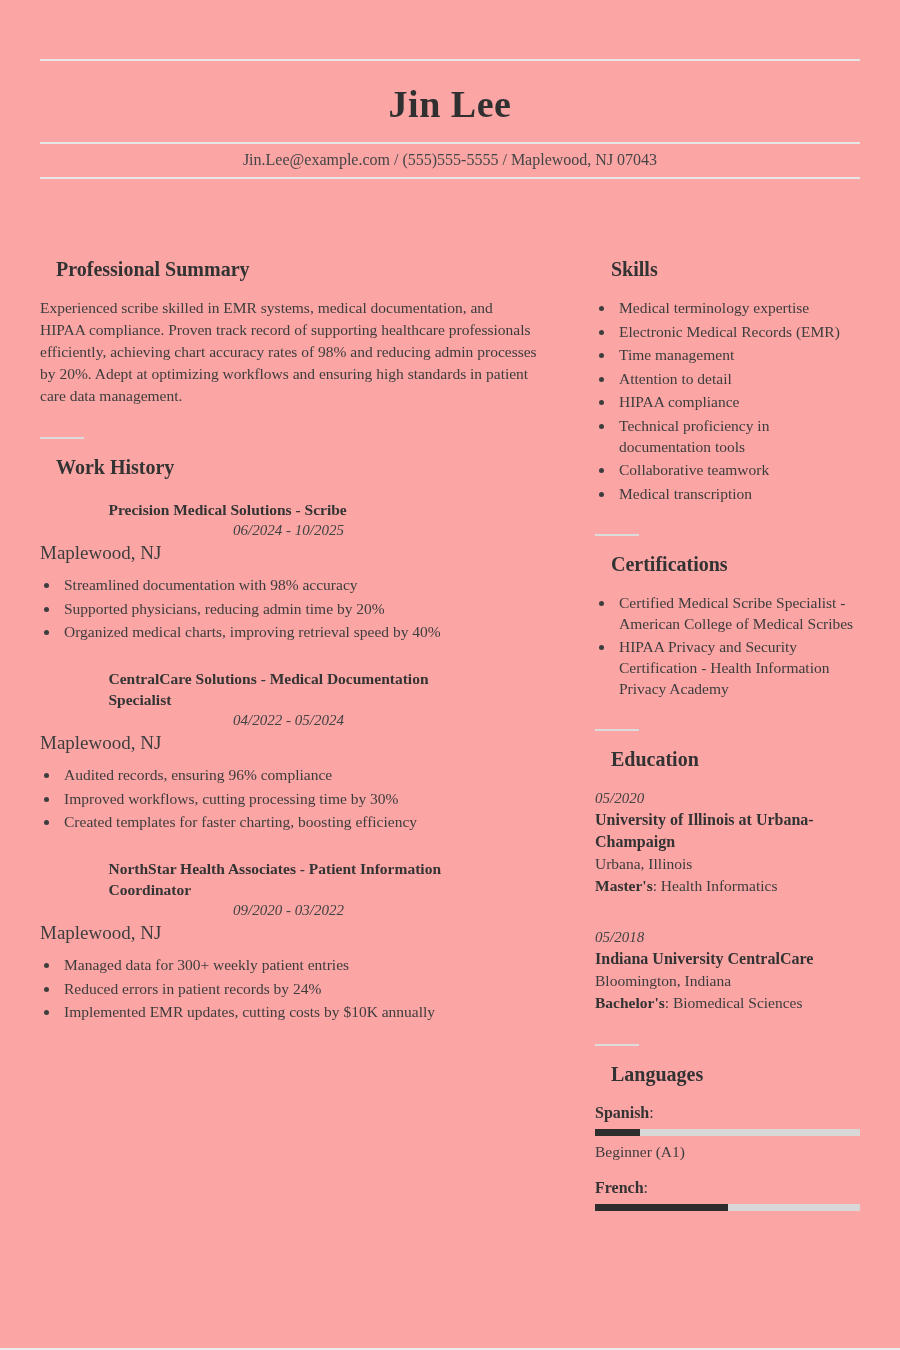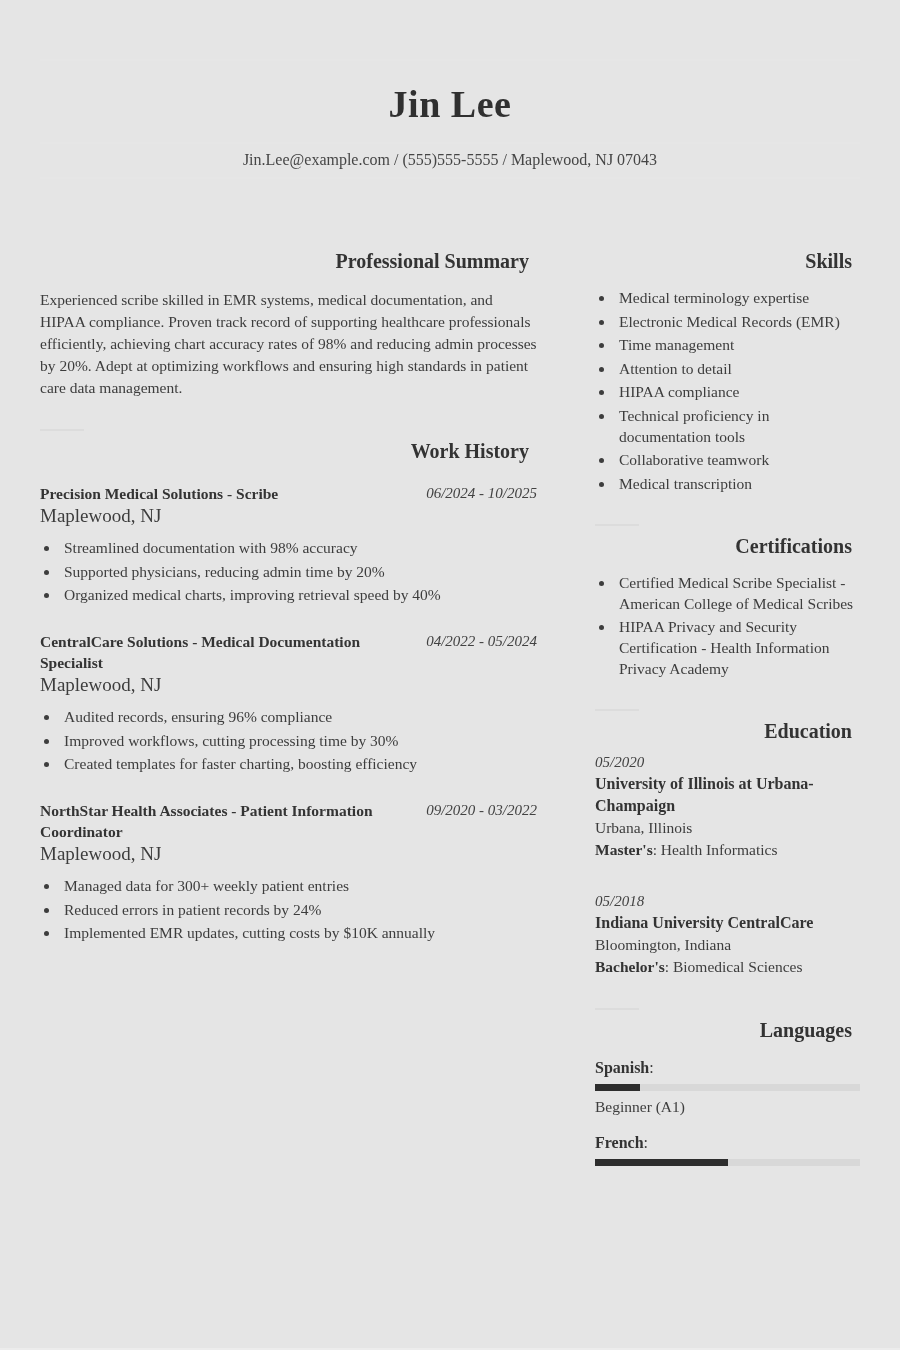--- a/index.html
+++ b/index.html
@@ -1,20 +1,20 @@
 <!DOCTYPE html>
 <html><head>
 <meta charset="utf-8">
 <style>
   html, body { margin: 0; padding: 0; background: #ffffff; }
   .page {
     position: relative;
     width: 900px;
     height: 1350px;
-    background: #e5e5e5;
+    background: #fca5a5;
     font-family: "Liberation Serif", "DejaVu Serif", serif;
     color: #3d3d3d;
     box-sizing: border-box;
     padding: 0 40px;
     overflow: hidden;
   }
   .rule { height: 2px; background: #e6e6e6; }
   .top-rule { margin-top: 59px; }
   .bottom-rule { position: absolute; left: 0; bottom: 0; width: 900px; height: 2px; background: #ececec; }
 
@@ -35,45 +35,44 @@
     padding: 7px 0 8px 0;
     font-size: 16px;
     color: #454545;
   }
 
   .columns { display: flex; margin-top: 62px; }
   .col-left { width: 497px; }
   .col-right { width: 265px; margin-left: 58px; }
 
   h2.section-heading {
-    margin: 8px;
+    margin: 16px;
     font-size: 20px;
     line-height: 24px;
     font-weight: bold;
     color: #333333;
-    text-align: right;
   }
   .after-divider { margin-top: 36px; }
 
   p.summary {
     margin: 16px 0 0 0;
     font-size: 15.5px;
     line-height: 22px;
   }
 
   .short-divider {
     width: 44px;
     height: 2px;
     background: #dcdcdc;
     margin-top: 30px;
   }
 
   .job { margin-top: 20px; }
   .job + .job { margin-top: 26px; }
-  .job-head { display: flex; justify-content: space-between; align-items: flex-start; }
+  .job-head { display: flex; justify-content: space-between; align-items: center; flex-direction: column; }
   .job-title {
     font-weight: bold;
     font-size: 15.5px;
     line-height: 21px;
     color: #343434;
     width: 360px;
   }
   .job-dates {
     font-style: italic;
     font-size: 15px;

